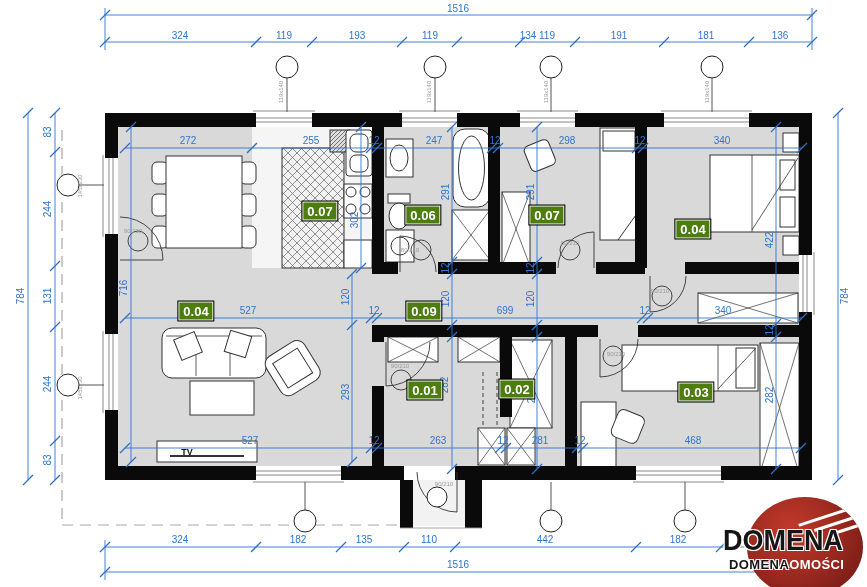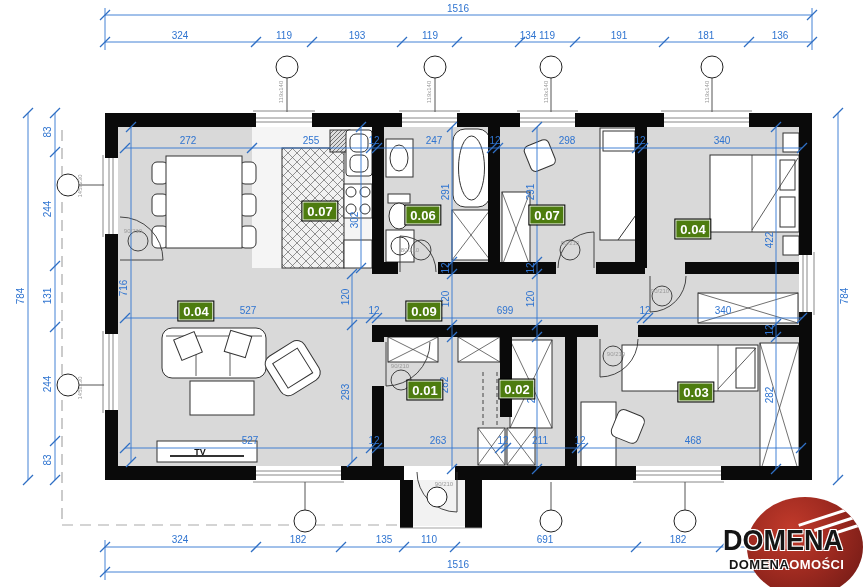--- a/index.html
+++ b/index.html
@@ -448,28 +448,28 @@
       <span class="dim" style="left: 722px; top: 141px;">340</span>
       <span class="dim" style="left: 248px; top: 311px;">527</span>
       <span class="dim" style="left: 374px; top: 311px;">12</span>
       <span class="dim" style="left: 505px; top: 311px;">699</span>
       <span class="dim" style="left: 645px; top: 311px;">12</span>
       <span class="dim" style="left: 723px; top: 311px;">340</span>
       <span class="dim" style="left: 250px; top: 441px;">527</span>
       <span class="dim" style="left: 374px; top: 441px;">12</span>
       <span class="dim" style="left: 438px; top: 441px;">263</span>
       <span class="dim" style="left: 503px; top: 441px;">12</span>
-      <span class="dim" style="left: 540px; top: 441px;">211</span>
+      <span class="dim" style="left: 540px; top: 441px;">281</span>
       <span class="dim" style="left: 580px; top: 441px;">12</span>
       <span class="dim" style="left: 693px; top: 441px;">468</span>
       <span class="dim" style="left: 180px; top: 540px;">324</span>
       <span class="dim" style="left: 298px; top: 540px;">182</span>
-      <span class="dim" style="left: 384px; top: 540px;">135</span>
+      <span class="dim" style="left: 364px; top: 540px;">135</span>
       <span class="dim" style="left: 429px; top: 540px;">110</span>
-      <span class="dim" style="left: 545px; top: 540px;">691</span>
+      <span class="dim" style="left: 545px; top: 540px;">442</span>
       <span class="dim" style="left: 678px; top: 540px;">182</span>
       <span class="dim" style="left: 458px; top: 565px;">1516</span>
       <span class="dim v" style="left: 21px; top: 296px;">784</span>
       <span class="dim v" style="left: 48px; top: 132px;">83</span>
       <span class="dim v" style="left: 48px; top: 209px;">244</span>
       <span class="dim v" style="left: 48px; top: 296px;">131</span>
       <span class="dim v" style="left: 48px; top: 384px;">244</span>
       <span class="dim v" style="left: 48px; top: 460px;">83</span>
       <span class="dim v" style="left: 845px; top: 296px;">784</span>
       <span class="dim v" style="left: 124px; top: 288px;">716</span>
@@ -493,21 +493,21 @@
       <span class="room-label" style="left: 517px; top: 389px;">0.02</span>
       <span class="room-label" style="left: 696px; top: 392px;">0.03</span>
       <span class="room-label" style="left: 693px; top: 229px;">0.04</span>
       <span class="room-label" style="left: 547px; top: 215px;">0.07</span>
       <span class="room-label" style="left: 423px; top: 215px;">0.06</span>
       <span class="room-label" style="left: 320px; top: 211px;">0.07</span>
       <span class="room-label" style="left: 196px; top: 311px;">0.04</span>
       <span class="room-label" style="left: 424px; top: 311px;">0.09</span>
     </div>
 <div class="layer" id="text-layer">
-      <span class="plain-label" style="left: 200px; top: 452px;">TV</span>
+      <span class="plain-label" style="left: 187px; top: 452px;">TV</span>
     </div>
 
 <div class="logo">
   <div class="logo-globe">
     <div class="swoosh s1"></div>
     <div class="swoosh s2"></div>
     <div class="swoosh s3"></div>
   </div>
   <div class="logo-title">DOMENA</div>
   <div class="logo-sub"><span>DOMENA</span><span class="w">OMOŚCI</span></div>

